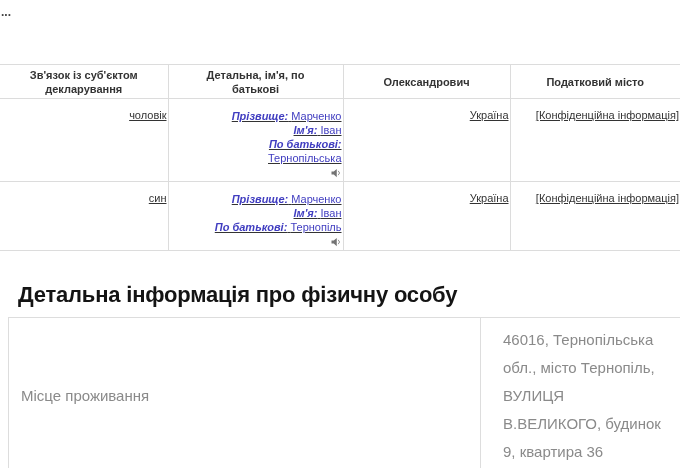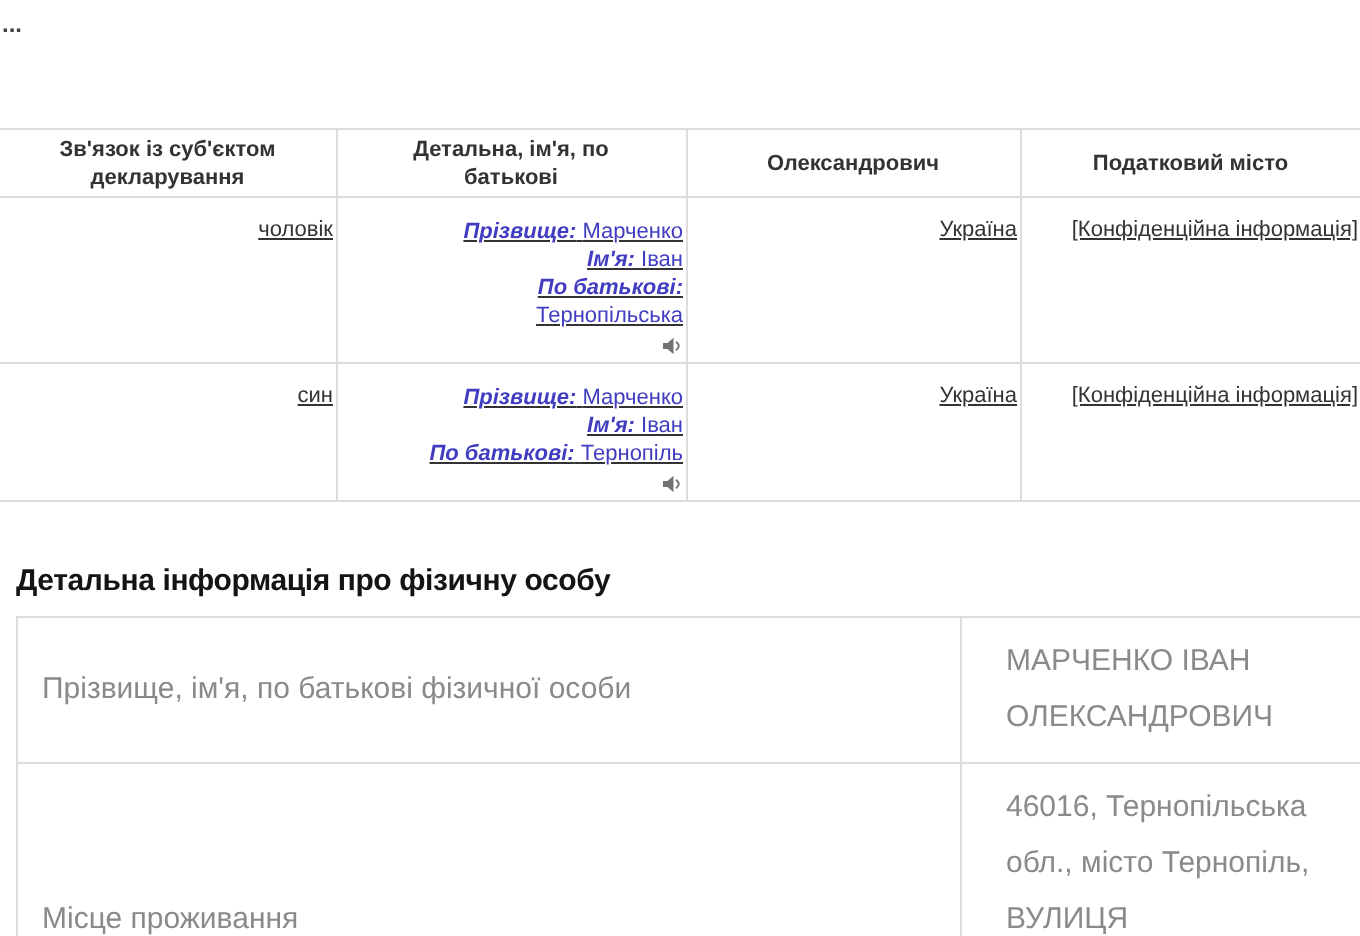--- a/index.html
+++ b/index.html
@@ -28,21 +28,21 @@
   .family td {
     height: 59px; font-size: 11px; color: #333;
     text-align: right; vertical-align: top; padding-top: 10px; line-height: 13px; text-decoration: underline;
   }
   .name-lines { color: #403dc0; line-height: 14px; }
   .name-lines .lbl { font-weight: bold; font-style: italic; padding-left: 41px; }
   .icon-wrap { margin-top: 2px; height: 13px; }
   .spk { width: 12px; height: 12px; }
 
   
-  .detail-title { margin: 31px 0 0 8px; font-size: 15px; font-weight: bold; color: #141414; letter-spacing: -.2px; }
+  .detail-title { margin: 31px 0 0 18px; font-size: 22px; font-weight: bold; color: #141414; letter-spacing: -.2px; }
   table.detail { margin: 9px 0 0 8px; width: 673px; border-collapse: collapse; table-layout: fixed; color: #8a8a8a; font-size: 15px; }
   .detail td { border: 1px solid #dddddd; }
   .detail td:last-child { border-right: none; }
   .detail td.label { width: 472px; padding: 8px 10px 8px 12px; vertical-align: middle; line-height: 20px; }
   .detail td.value { padding: 8px 16px 8px 22px; vertical-align: middle; line-height: 28px; }
   .detail tr.r1 { height: 65px; }
   .detail tr.r2 { height: 119px; }
 </style>
 </head>
 <body>
@@ -104,24 +104,20 @@
         <td>Україна</td>
         <td>[Конфіденційна інформація]</td>
       </tr>
     </tbody>
   </table>
 
   <div class="detail-title">Детальна інформація про фізичну особу</div>
 
   <table class="detail">
     <tbody>
-        <tr class="r1">
-      <td class="label">Прізвище, ім'я, по батькові фізичної особи</td>
-      <td class="value">МАРЧЕНКО ІВАН ОЛЕКСАНДРОВИЧ</td>
-    </tr>
     <tr class="r2">
       <td class="label">Місце проживання</td>
       <td class="value">46016, Тернопільська обл., місто Тернопіль, ВУЛИЦЯ В.ВЕЛИКОГО, будинок 9, квартира 36</td>
     </tr>
 
   </tbody>
     </table>
 
 </div>
 

